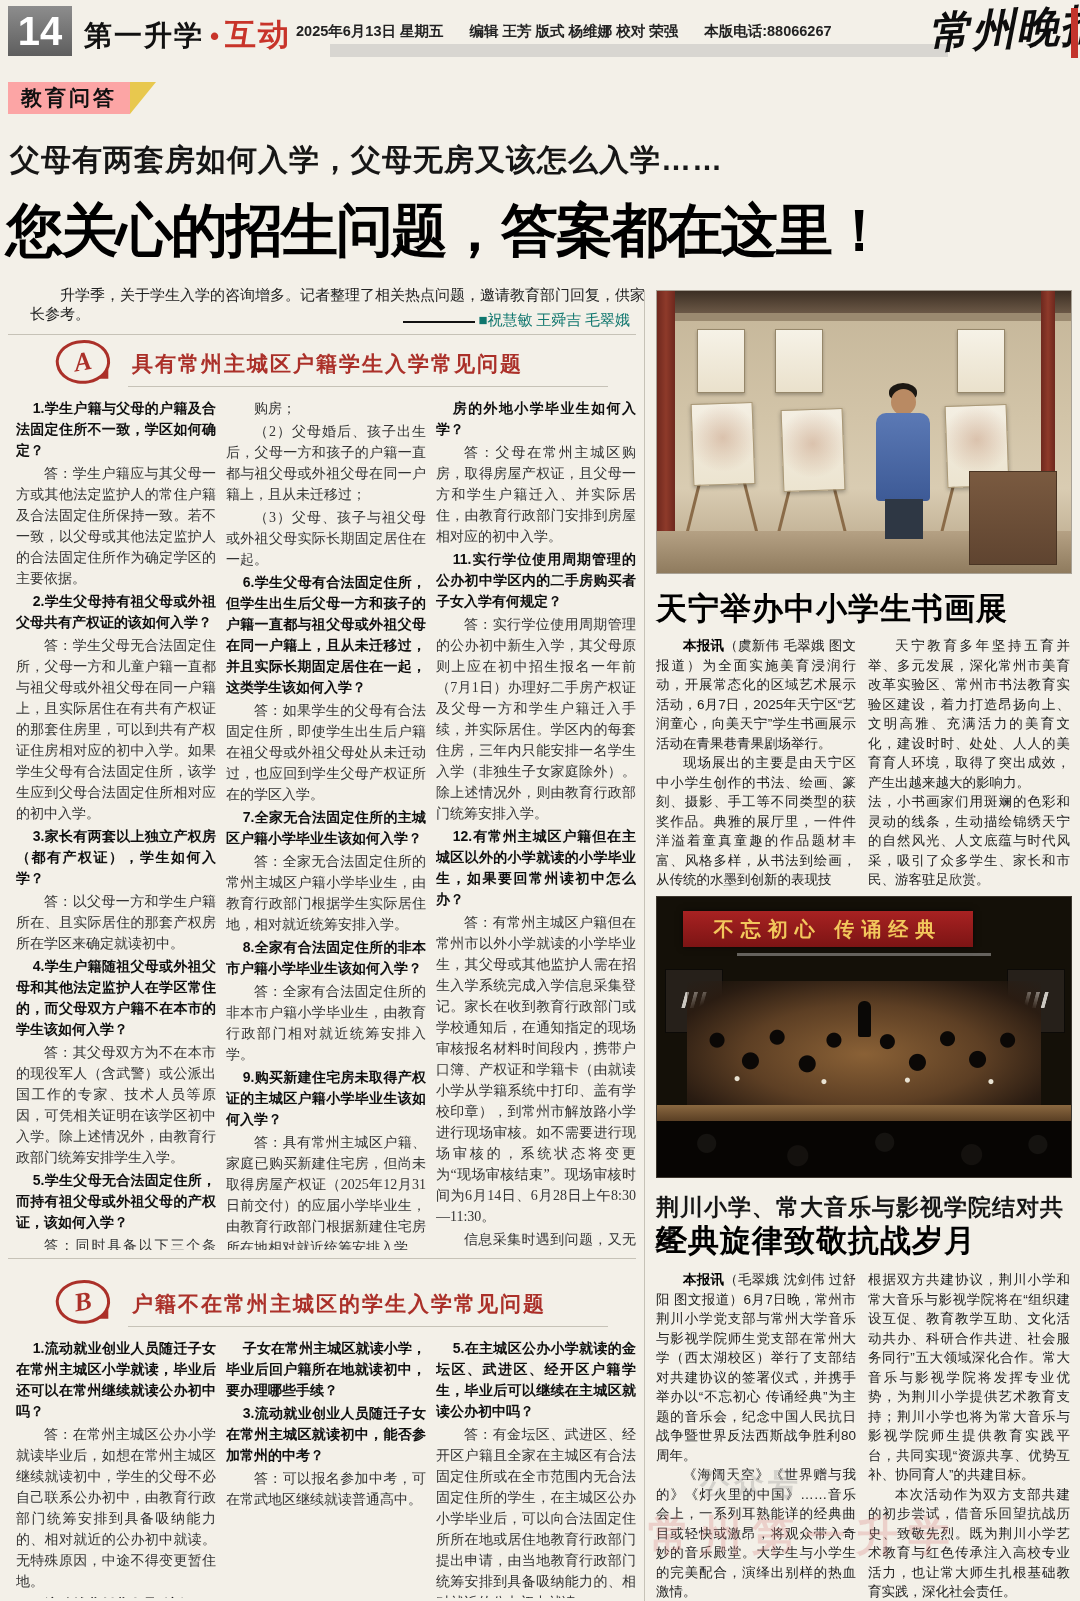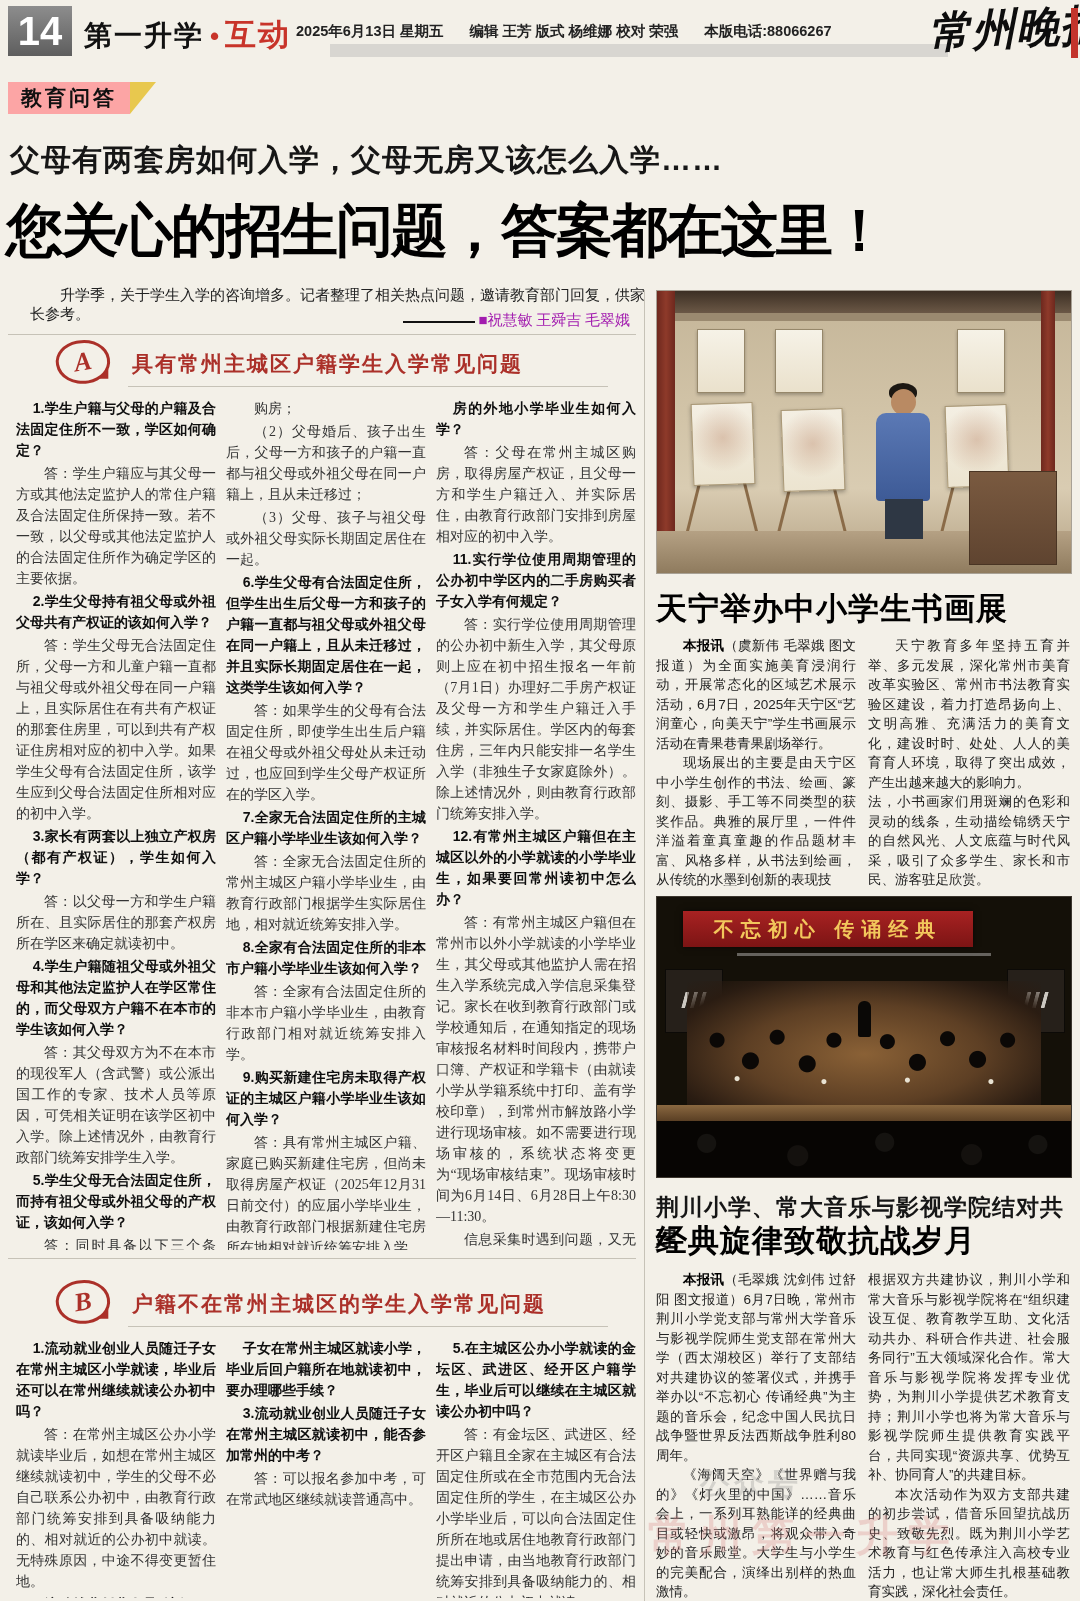--- a/index.html
+++ b/index.html
@@ -24,21 +24,21 @@
 
   
   .tag{left:8px;top:82px;width:122px;height:32px;background:#fca5a5;color:#111;font-size:21px;
        font-weight:900;text-align:center;line-height:32px;letter-spacing:3px;}
   .tagfold{left:130px;top:82px;width:0;height:0;border-top:32px solid #e8c84e;border-right:26px solid transparent;}
   .kicker{left:10px;top:140px;font-size:30px;font-weight:600;color:#161616;letter-spacing:1px;}
   .headline{left:6px;top:194px;width:1040px;font-size:57px;font-weight:900;color:#000;
             letter-spacing:-2px;line-height:72px;}
   .intro{left:30px;top:286px;width:620px;font-size:15px;color:#222;text-indent:2em;}
   .byline{left:260px;top:311px;width:370px;text-align:right;font-size:15px;
-          font-family:"Liberation Serif","DejaVu Serif",serif;color:#a21caf;}
+          font-family:"Liberation Serif","DejaVu Serif",serif;color:#0f766e;}
   .byline .dash{display:inline-block;width:72px;height:2px;background:#111;vertical-align:middle;margin-right:3px;}
   .hrule{background:#c6c2b7;height:1px;}
   .vrule{background:#c6c2b7;width:1px;}
 
   
   .badge{width:48px;height:38px;border:3px solid #ab3029;border-radius:50% 58% 52% 60%;
          color:#ab3029;font:italic bold 26px "Liberation Serif","DejaVu Serif",serif;
          display:flex;align-items:center;justify-content:center;transform:rotate(-10deg);}
   .badge:after{content:'';position:absolute;right:-5px;bottom:-9px;width:0;height:0;
          border:7px solid transparent;border-top-color:#ab3029;transform:rotate(-35deg);}

